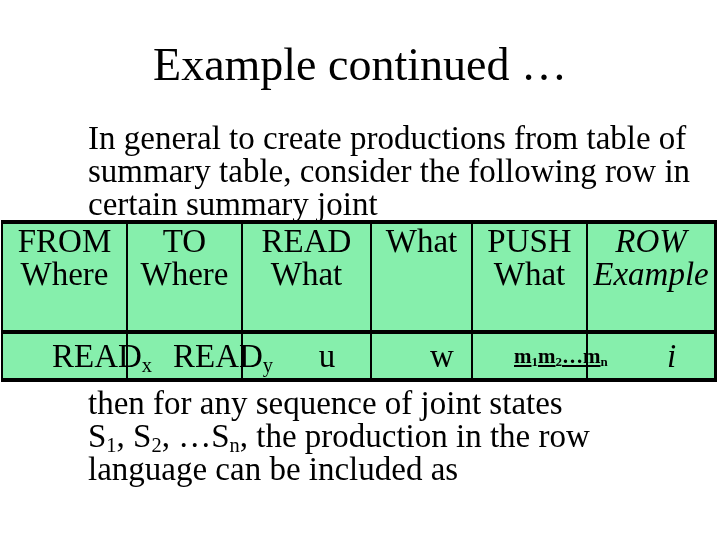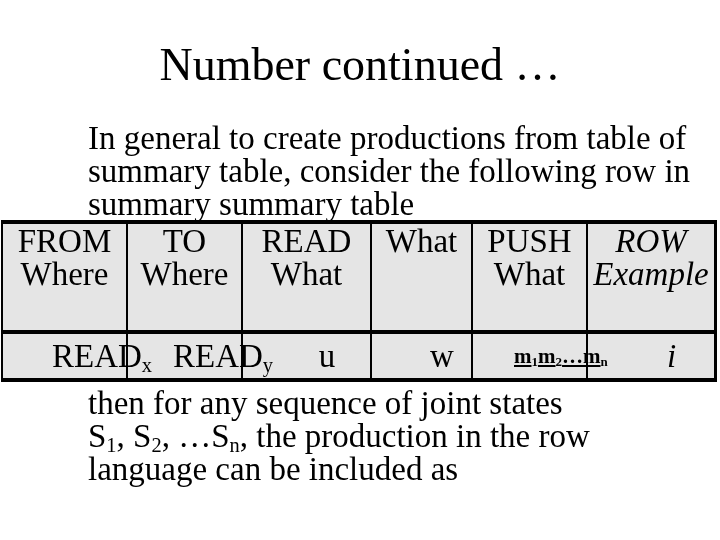--- a/index.html
+++ b/index.html
@@ -34,21 +34,21 @@
 
   .tbl {
     position: absolute; left: 1px; top: 220px;
     width: 716px; height: 162px;
     box-sizing: border-box;
     border-style: solid; border-color: #000000;
     border-width: 4px 3px 4px 2px;
     display: grid;
     grid-template-columns: 125px 115px 129px 101px 115px 1fr;
     grid-template-rows: 110px 1fr;
-    background: #e5e5e5;
+    background: #86efac;
   }
   .th {
     box-sizing: border-box;
     border-right: 2px solid #000000;
     border-bottom: 4px solid #000000;
     text-align: center;
     font-size: 33px; line-height: 33px;
     padding-top: 1px;
     overflow: visible;
   }
@@ -64,26 +64,26 @@
   }
   .td.cell-from { text-align: left; padding-left: 8px; }
   .td.cell-to   { text-align: center; padding-left: 4px; }
   .td.cell-push { font-weight: bold; font-size: 21px; text-decoration: underline; }
 </style>
 </head>
 <body>
 
 <div class="slide">
 
-  <div class="title">Number continued …</div>
+  <div class="title">Example continued …</div>
 
   <div class="para intro">
     <div class="line">In general to create productions from table of</div>
     <div class="line">summary table, consider the following row in</div>
-    <div class="line">summary summary table</div>
+    <div class="line">certain summary joint</div>
   </div>
 
   <div class="tbl">
     <div class="th">
       <div>FROM</div>
       <div>Where</div>
     </div>
     <div class="th">
       <div>TO</div>
       <div>Where</div>

